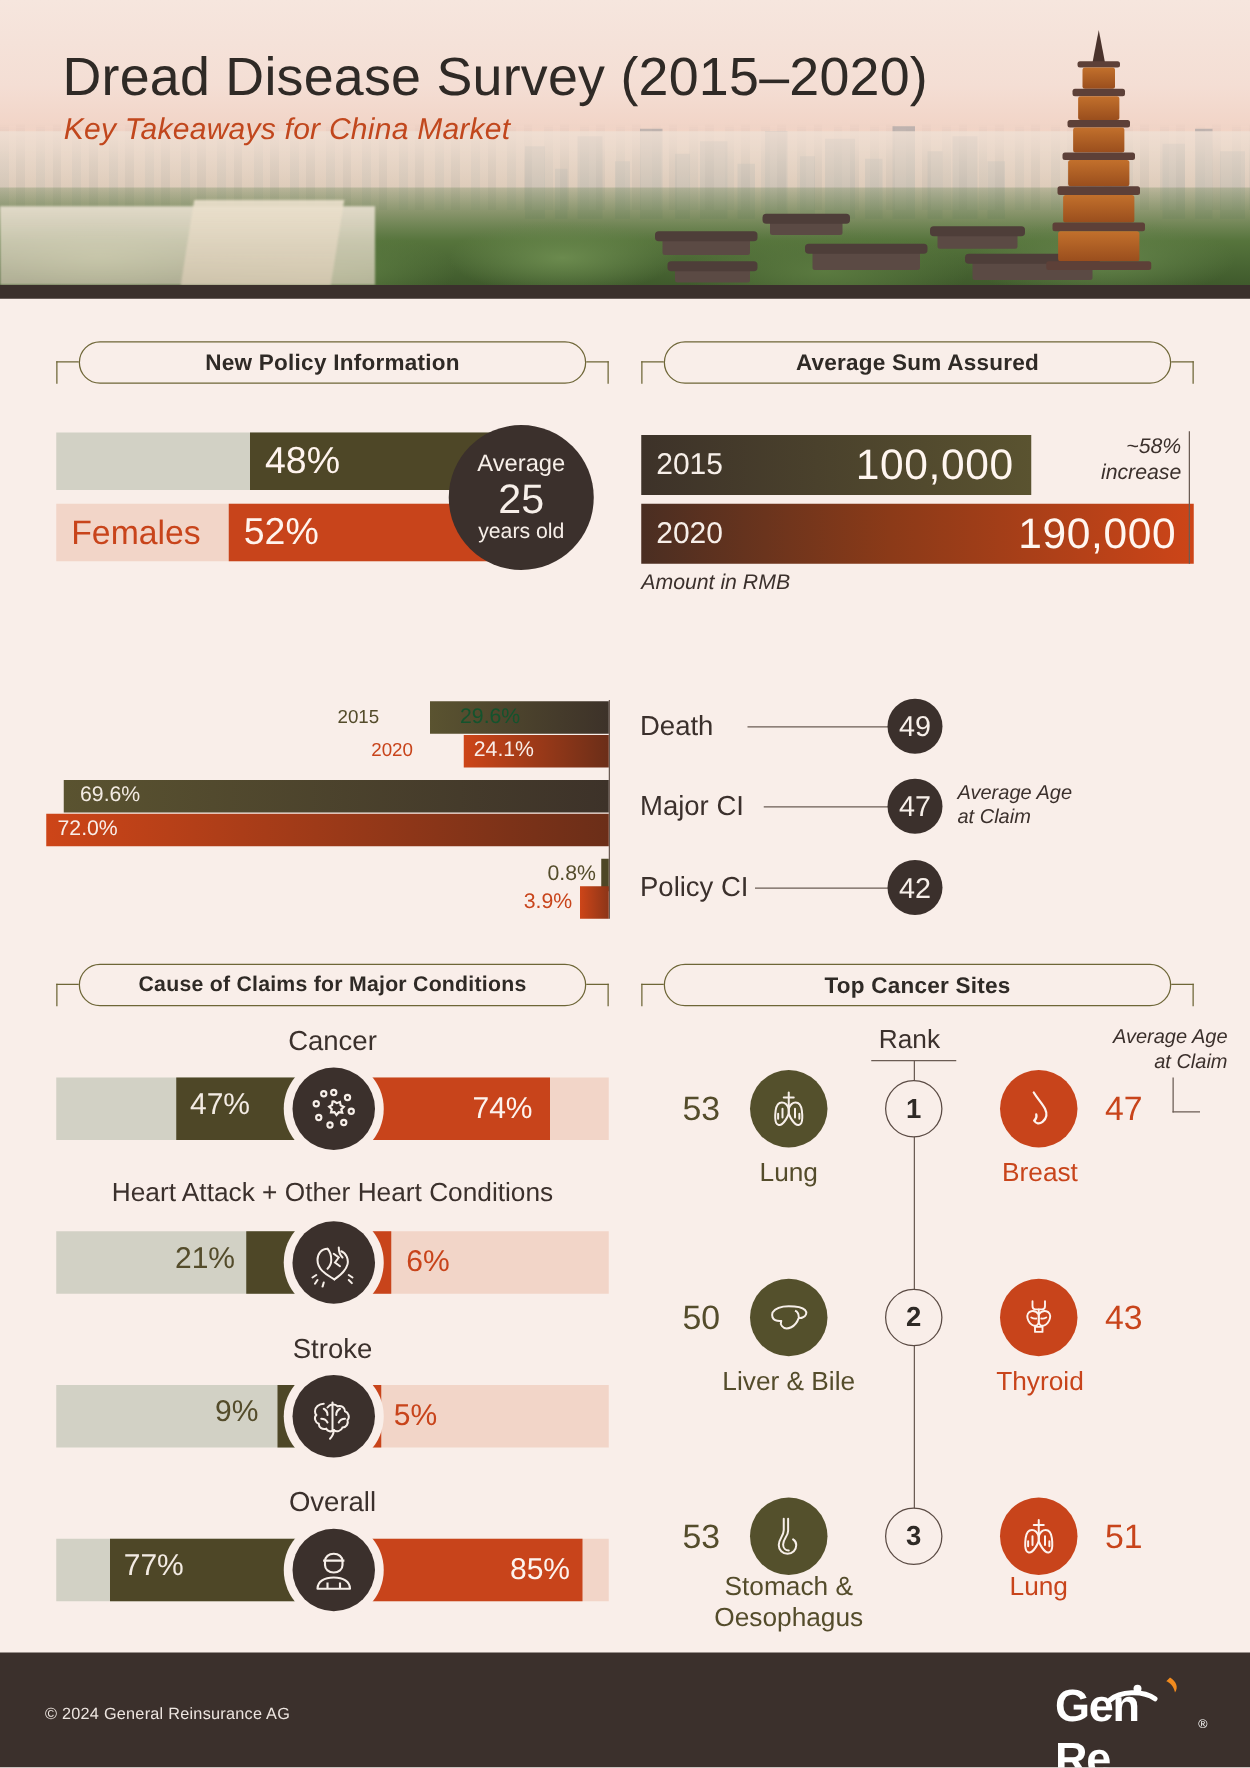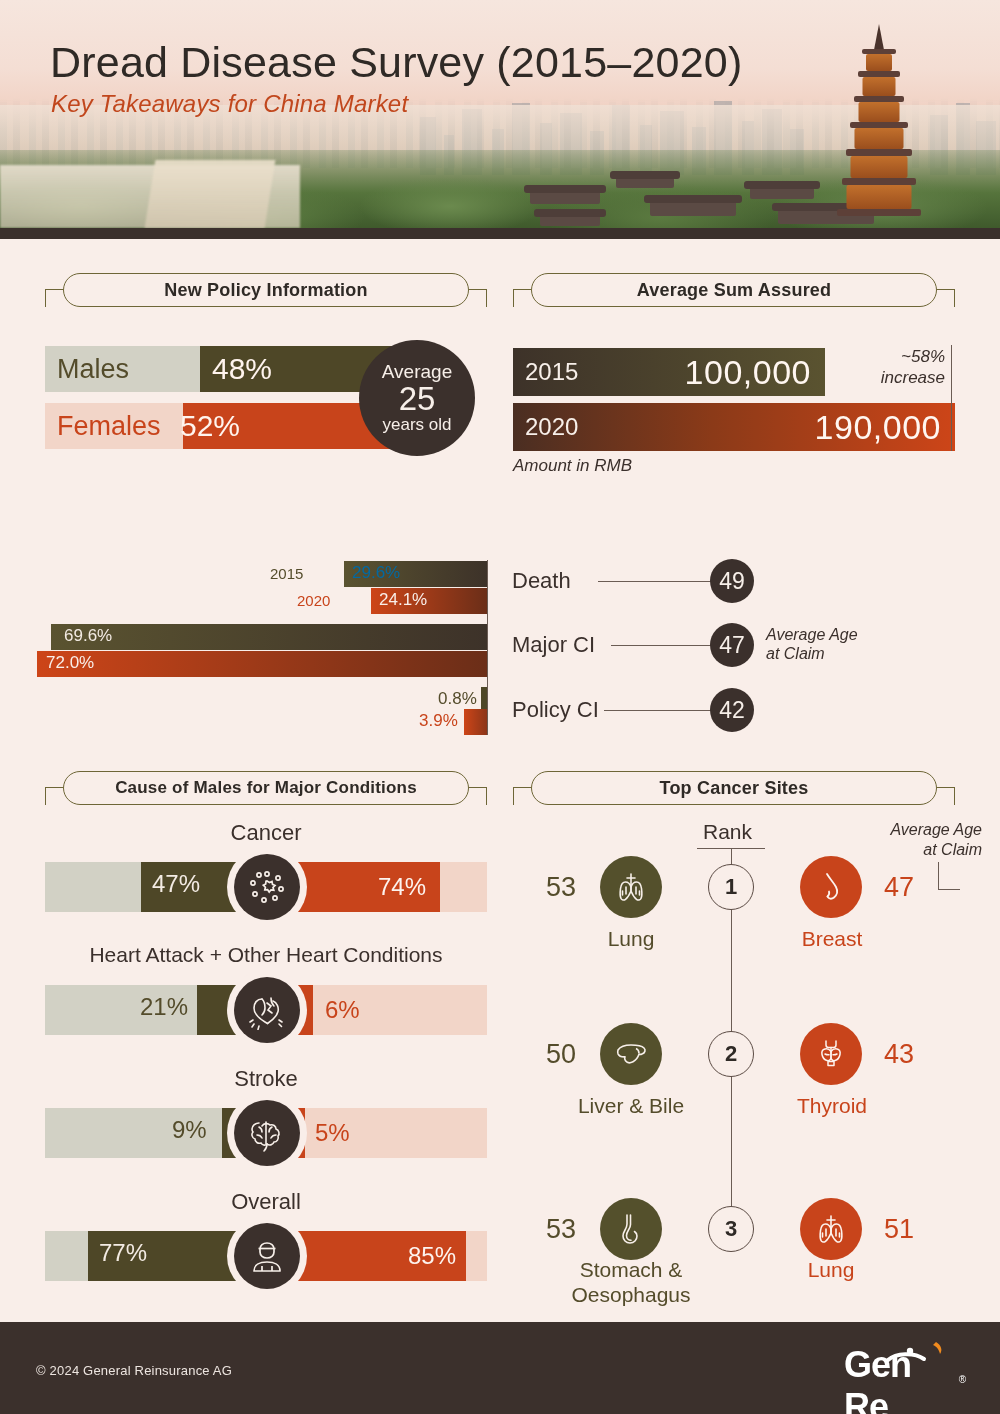--- a/index.html
+++ b/index.html
@@ -238,27 +238,26 @@
   <div class="sec" style="left:45px; top:273px; width:442px;">
     <div class="pill-wrap">
       <div class="wing l" style="left:0; width:18px;"></div>
       <div class="pill" style="left:18px; right:18px;">New Policy Information</div>
       <div class="wing r" style="right:0; width:18px;"></div>
     </div>
   </div>
 
   <div class="np-track cc-trackL" style="left:45px; top:346px; width:390px;"></div>
   <div class="np-fill" style="left:200px; top:346px; width:235px; background:#4E4727;"></div>
-  <div class="np-name olive" style="left:45px; width:155px; top:346px;">Males</div>
   <div class="np-val" style="left:200px; top:346px;">48%</div>
 
   <div class="np-track cc-trackR" style="left:45px; top:403px; width:390px;"></div>
   <div class="np-fill" style="left:183px; top:403px; width:252px; background:#C8441B;"></div>
   <div class="np-name orange" style="left:45px; width:138px; top:403px;">Females</div>
-  <div class="np-val" style="left:168px; top:403px;">52%</div>
+  <div class="np-val" style="left:183px; top:403px;">52%</div>
 
   <div class="avg-circle" style="left:359px; top:340px;">
     <span class="t1">Average</span>
     <span class="t2">25</span>
     <span class="t3">years old</span>
   </div>
 
   <div class="sec" style="left:513px; top:273px; width:442px;">
     <div class="pill-wrap">
       <div class="wing l" style="left:0; width:18px;"></div>
@@ -285,21 +284,21 @@
     <span>increase</span>
   </div>
   <div class="sa-rmb" style="left:513px; top:456px;">Amount in RMB</div>
 
 
   <div class="cl-axis" style="left:487px; top:560px; height:175px;"></div>
 
   <div class="cl-bar" style="left:344px; top:561px; width:143px;
        background:linear-gradient(90deg,#5A5330,#3D3229);"></div>
   <div class="cl-yr olive" style="left:270px; top:565px;">2015</div>
-  <div class="cl-num" style="left:352px; top:563px; color:#0369a1;">29.6%</div>
+  <div class="cl-num" style="left:368px; top:563px; color:#14532d;">29.6%</div>
 
   <div class="cl-bar" style="left:371px; top:588px; width:116px;
        background:linear-gradient(90deg,#CD4518,#6B2E18);"></div>
   <div class="cl-yr orange" style="left:297px; top:592px;">2020</div>
   <div class="cl-num" style="left:379px; top:590px; color:#F9EEE9;">24.1%</div>
 
   <div class="cl-bar" style="left:51px; top:624px; width:436px;
        background:linear-gradient(90deg,#5A5330,#3D3229);"></div>
   <div class="cl-num" style="left:64px; top:626px; color:#F3EBE3;">69.6%</div>
 
@@ -327,21 +326,21 @@
   <div class="cl-circ" style="left:710px; top:688px;">42</div>
 
   <div class="cl-side" style="left:766px; top:625px;">
     <span>Average Age</span><br>
     <span>at Claim</span>
   </div>
 
   <div class="sec" style="left:45px; top:771px; width:442px;">
     <div class="pill-wrap">
       <div class="wing l" style="left:0; width:18px;"></div>
-      <div class="pill" style="left:18px; right:18px; font-size:17px;">Cause of Males for Major Conditions</div>
+      <div class="pill" style="left:18px; right:18px; font-size:17px;">Cause of Claims for Major Conditions</div>
       <div class="wing r" style="right:0; width:18px;"></div>
     </div>
   </div>
 
   <div class="cc-title" style="left:45px; top:820px;">Cancer</div>
   <div class="cc-track cc-trackL" style="left:45px; top:862px; width:222px;"></div>
   <div class="cc-fillL" style="left:141px; top:862px; width:126px;"></div>
   <div class="cc-valL" style="left:152px; top:862px; color:#F3EBE3;">47%</div>
   <div class="cc-track cc-trackR" style="left:267px; top:862px; width:220px;"></div>
   <div class="cc-fillR" style="left:267px; top:862px; width:173px;"></div>

